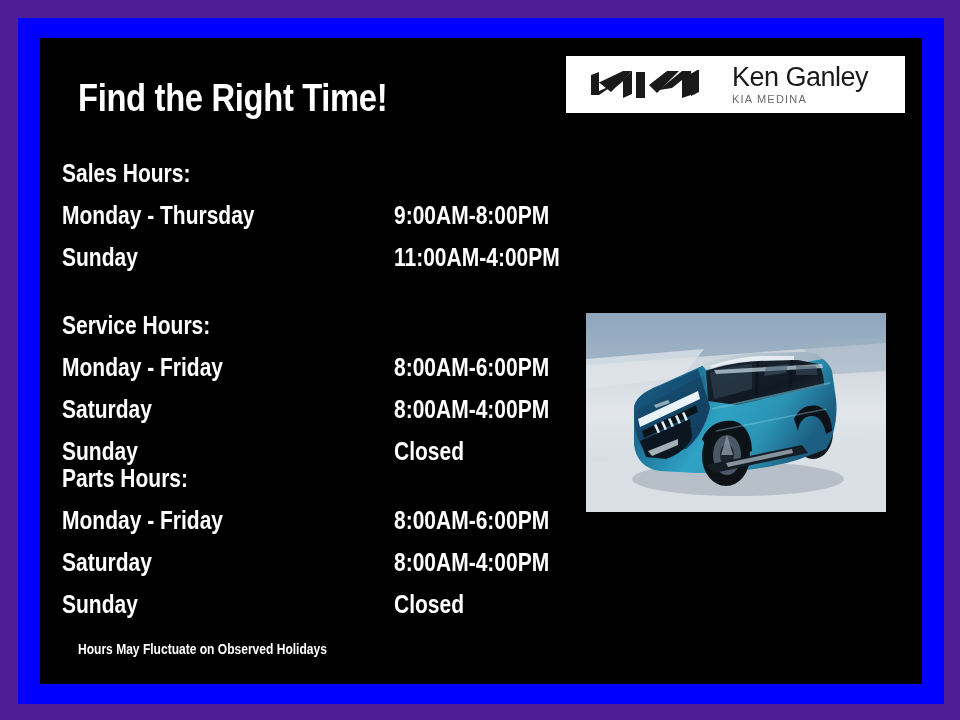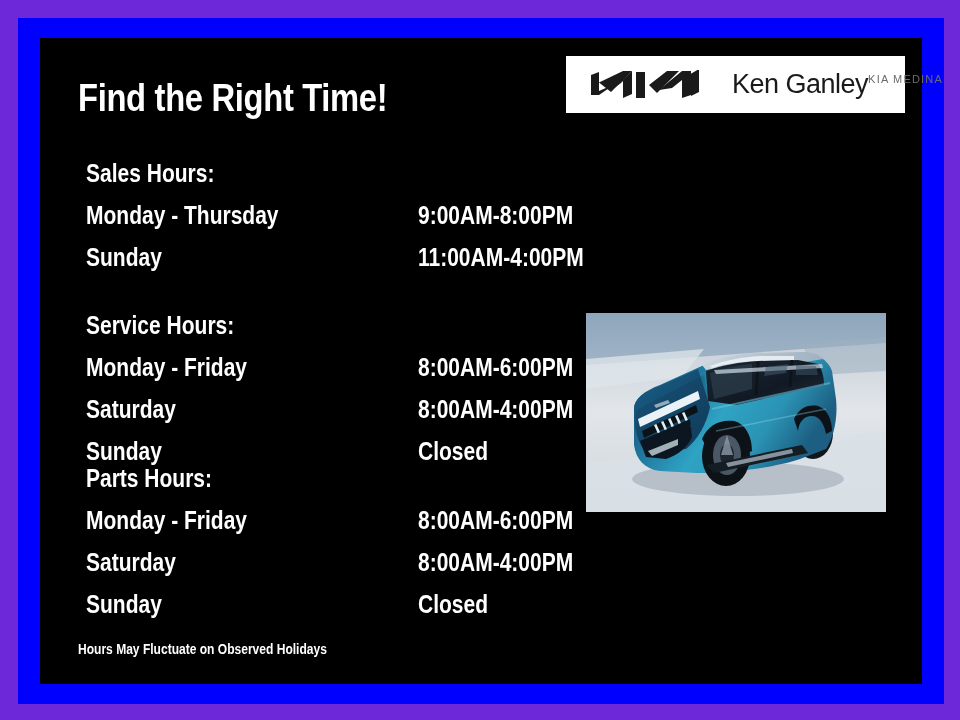--- a/index.html
+++ b/index.html
@@ -5,21 +5,21 @@
   * { margin:0; padding:0; box-sizing:border-box; }
   html, body {
     width:960px; height:720px;
     background:#000;
     font-family:"Liberation Sans", sans-serif;
     overflow:hidden;
   }
   #slide {
     position:relative;
     width:960px; height:720px;
-    background:#6d28d9;
+    background:#4c1d95;
   }
   
   #frame {
     position:absolute;
     left:18px; top:18px;
     width:926px; height:686px;
     background:#0000FF;
   }
   #inner {
     position:absolute;
@@ -34,21 +34,21 @@
     font-size:39px;
     font-weight:bold;
     color:#ffffff;
     letter-spacing:-0.4px;
     transform:scaleX(0.84);
     transform-origin:left center;
     white-space:nowrap;
     line-height:1.05;
   }
   
-  .hours-block { position:absolute; left:86px; }
+  .hours-block { position:absolute; left:62px; }
   #sales-block   { top:158px; }
   #service-block { top:310px; }
   #parts-block   { top:463px; }
 
   .block-heading {
     font-size:25px;
     font-weight:bold;
     color:#ffffff;
     transform:scaleX(0.84);
     transform-origin:left center;
@@ -104,21 +104,21 @@
     align-items:center;
   }
   #kia-mark {
     margin-left:18px;
     width:122px; height:30px;
     flex:none;
   }
   #logo-text {
     margin-left:26px;
     display:flex;
-    flex-direction:row;
+    flex-direction:column;
     justify-content:center;
     line-height:1;
   }
   #logo-name {
     font-size:27px;
     color:#1a1a1a;
     font-weight:normal;
     letter-spacing:-0.5px;
     white-space:nowrap;
   }

